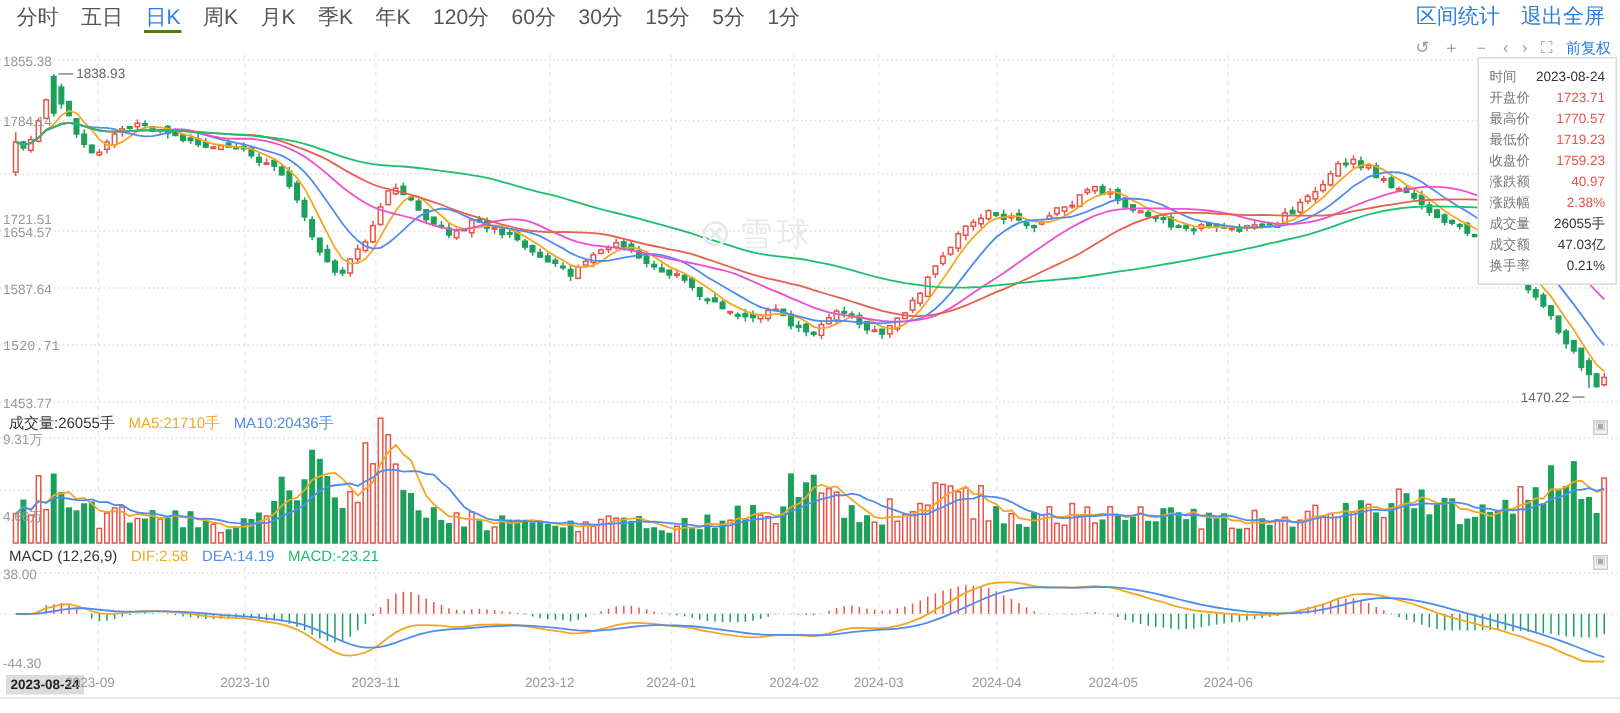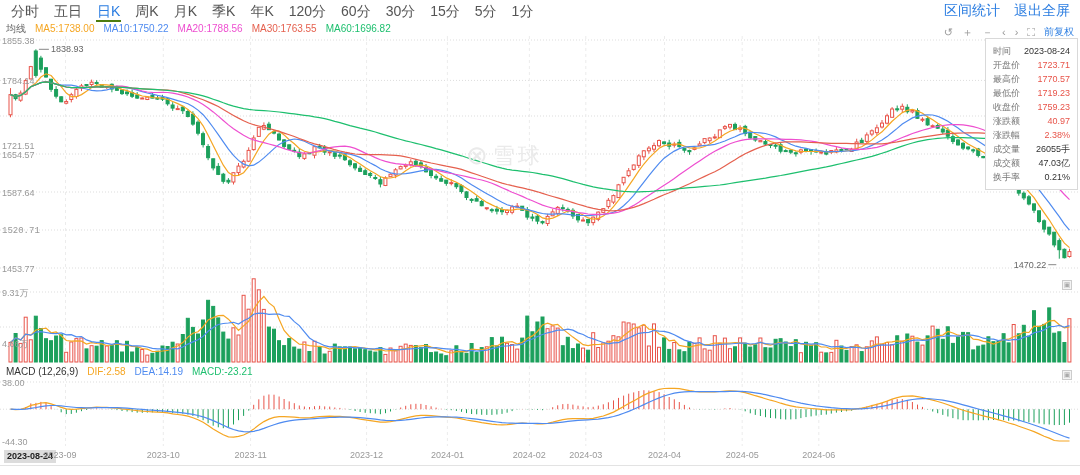--- a/index.html
+++ b/index.html
@@ -926,28 +926,20 @@
       <polyline points="10.5,320.4 15.6,316.0 20.7,317.8 25.7,312.1 30.8,313.2 35.9,308.0 40.9,307.0 46.0,306.1 51.1,310.8 56.1,310.0 61.2,313.8 66.3,318.5 71.3,319.2 76.4,318.8 81.5,319.2 86.5,322.0 91.6,320.6 96.7,321.5 101.7,321.9 106.8,323.5 111.9,322.8 116.9,321.8 122.0,322.9 127.1,323.1 132.1,324.3 137.2,324.7 142.3,326.5 147.3,327.1 152.4,329.5 157.5,329.4 162.5,329.0 167.6,328.4 172.7,325.8 177.7,324.0 182.8,320.6 187.9,315.1 192.9,311.3 198.0,309.7 203.1,304.8 208.1,298.0 213.2,295.6 218.3,293.7 223.3,293.3 228.4,297.2 233.5,302.7 238.5,308.4 243.6,303.9 248.7,299.3 253.7,287.2 258.8,279.6 263.9,274.5 268.9,280.9 274.0,284.9 279.1,297.3 284.1,308.4 289.2,314.2 294.3,318.2 299.3,322.2 304.4,322.5 309.5,323.7 314.5,324.2 319.6,324.3 324.7,325.2 329.7,327.1 334.8,325.6 339.9,326.7 344.9,326.6 350.0,325.2 355.1,324.7 360.1,325.5 365.2,326.1 370.3,326.9 375.3,327.9 380.4,327.7 385.5,329.0 390.5,328.6 395.6,328.6 400.7,327.4 405.7,326.7 410.8,324.9 415.9,324.4 420.9,323.8 426.0,323.4 431.1,325.1 436.1,326.5 441.2,328.1 446.3,329.8 451.3,331.0 456.4,329.7 461.5,329.7 466.5,329.6 471.6,327.1 476.7,327.5 481.7,327.8 486.8,326.7 491.9,323.6 496.9,324.1 502.0,321.0 507.1,320.1 512.1,319.7 517.2,322.0 522.3,320.4 527.3,316.2 532.4,313.9 537.5,309.4 542.5,303.0 547.6,301.1 552.7,303.1 557.7,302.3 562.8,307.1 567.9,311.1 572.9,315.1 578.0,318.7 583.1,322.7 588.1,323.6 593.2,322.7 598.3,322.5 603.3,322.2 608.4,320.9 613.5,318.0 618.5,318.8 623.6,313.7 628.7,309.7 633.7,306.3 638.8,304.7 643.9,302.4 648.9,307.2 654.0,307.4 659.1,312.0 664.1,314.0 669.2,318.9 674.3,318.2 679.3,323.4 684.4,324.3 689.5,325.1 694.5,323.9 699.6,322.9 704.7,322.7 709.7,322.4 714.8,321.2 719.9,321.2 724.9,321.2 730.0,321.2 735.1,320.5 740.1,320.9 745.2,321.0 750.3,322.8 755.3,322.0 760.4,320.2 765.5,322.2 770.5,323.1 775.6,321.5 780.7,320.3 785.7,321.1 790.8,320.9 795.9,319.3 800.9,321.9 806.0,322.7 811.1,323.3 816.1,322.5 821.2,325.0 826.3,325.0 831.3,327.1 836.4,326.1 841.5,326.7 846.5,326.4 851.6,325.1 856.7,323.6 861.7,325.9 866.8,326.0 871.9,324.1 876.9,322.2 882.0,322.1 887.1,320.2 892.1,319.8 897.2,318.8 902.3,319.6 907.3,317.6 912.4,316.4 917.5,315.9 922.5,317.7 927.6,316.7 932.7,315.1 937.7,313.7 942.8,313.1 947.9,309.5 952.9,311.0 958.0,313.2 963.1,313.8 968.1,312.4 973.2,317.1 978.3,317.6 983.3,319.3 988.4,320.1 993.5,322.0 998.5,320.2 1003.6,317.7 1008.7,317.2 1013.7,314.8 1018.8,313.2 1023.9,310.1 1028.9,310.5 1034.0,304.1 1039.1,304.5 1044.1,302.6 1049.2,299.1 1054.3,298.5 1059.3,302.7 1064.4,305.9 1069.5,304.8" fill="none" stroke="#f5a623" stroke-width="1.2"></polyline>
       <polyline points="10.5,320.4 15.6,316.0 20.7,317.8 25.7,312.1 30.8,313.2 35.9,310.1 40.9,309.6 46.0,310.5 51.1,311.4 56.1,311.6 61.2,310.9 66.3,312.8 71.3,312.6 76.4,314.8 81.5,314.6 86.5,317.9 91.6,319.6 96.7,320.3 101.7,320.3 106.8,321.3 111.9,322.4 116.9,321.2 122.0,322.2 127.1,322.5 132.1,323.9 137.2,323.8 142.3,324.1 147.3,325.0 152.4,326.3 157.5,326.8 162.5,326.9 167.6,327.5 172.7,326.5 177.7,326.8 182.8,325.0 187.9,322.1 192.9,319.9 198.0,317.8 203.1,314.4 208.1,309.3 213.2,305.4 218.3,302.5 223.3,301.5 228.4,301.0 233.5,300.3 238.5,302.0 243.6,298.8 248.7,296.3 253.7,292.2 258.8,291.1 263.9,291.4 268.9,292.4 274.0,292.1 279.1,292.2 284.1,294.0 289.2,294.4 294.3,299.6 299.3,303.6 304.4,309.9 309.5,316.0 314.5,319.2 319.6,321.2 324.7,323.7 329.7,324.8 334.8,324.6 339.9,325.5 344.9,325.4 350.0,325.2 355.1,325.9 360.1,325.6 365.2,326.4 370.3,326.8 375.3,326.6 380.4,326.2 385.5,327.2 390.5,327.4 395.6,327.7 400.7,327.7 405.7,327.2 410.8,326.9 415.9,326.5 420.9,326.2 426.0,325.4 431.1,325.9 436.1,325.7 441.2,326.3 446.3,326.8 451.3,327.2 456.4,327.4 461.5,328.1 466.5,328.9 471.6,328.4 476.7,329.2 481.7,328.7 486.8,328.2 491.9,326.6 496.9,325.6 502.0,324.2 507.1,324.0 512.1,323.2 517.2,322.8 522.3,322.2 527.3,318.6 532.4,317.0 537.5,314.5 542.5,312.5 547.6,310.8 552.7,309.6 557.7,308.1 562.8,308.2 567.9,307.1 572.9,308.1 578.0,310.9 583.1,312.5 588.1,315.3 593.2,316.9 598.3,318.8 603.3,320.5 608.4,321.8 613.5,320.8 618.5,320.7 623.6,318.1 628.7,316.0 633.7,313.6 638.8,311.3 643.9,310.6 648.9,310.4 654.0,308.5 659.1,309.1 664.1,309.4 669.2,310.6 674.3,312.7 679.3,315.4 684.4,318.1 689.5,319.6 694.5,321.4 699.6,320.6 704.7,323.1 709.7,323.4 714.8,323.1 719.9,322.5 724.9,322.1 730.0,322.0 735.1,321.5 740.1,321.1 745.2,321.1 750.3,322.0 755.3,321.6 760.4,320.4 765.5,321.6 770.5,322.0 775.6,322.2 780.7,321.2 785.7,320.7 790.8,321.5 795.9,321.2 800.9,321.7 806.0,321.5 811.1,322.2 816.1,321.7 821.2,322.1 826.3,323.5 831.3,324.9 836.4,324.7 841.5,324.6 846.5,325.7 851.6,325.1 856.7,325.3 861.7,326.0 866.8,326.4 871.9,325.3 876.9,323.7 882.0,322.8 887.1,323.1 892.1,322.9 897.2,321.5 902.3,320.9 907.3,319.8 912.4,318.3 917.5,317.8 922.5,318.3 927.6,318.2 932.7,316.4 937.7,315.0 942.8,314.5 947.9,313.6 952.9,313.8 958.0,314.1 963.1,313.7 968.1,312.8 973.2,313.3 978.3,314.3 983.3,316.2 988.4,317.0 993.5,317.2 998.5,318.6 1003.6,317.7 1008.7,318.3 1013.7,317.5 1018.8,317.6 1023.9,315.1 1028.9,314.1 1034.0,310.7 1039.1,309.6 1044.1,307.9 1049.2,304.6 1054.3,304.5 1059.3,303.4 1064.4,305.2 1069.5,303.7" fill="none" stroke="#4f8bf0" stroke-width="1.2"></polyline>
       <polyline points="10.5,387.2 15.6,387.6 20.7,387.4 25.7,385.9 30.8,383.4 35.9,382.4 40.9,381.0 46.0,380.7 51.1,381.9 56.1,383.5 61.2,385.4 66.3,386.9 71.3,387.3 76.4,387.2 81.5,386.7 86.5,386.2 91.6,385.6 96.7,385.2 101.7,385.4 106.8,385.4 111.9,385.8 116.9,386.1 122.0,386.8 127.1,387.3 132.1,388.0 137.2,388.7 142.3,389.2 147.3,389.5 152.4,389.8 157.5,390.1 162.5,390.3 167.6,390.9 172.7,391.8 177.7,392.5 182.8,393.2 187.9,394.2 192.9,395.7 198.0,397.7 203.1,400.3 208.1,403.5 213.2,406.9 218.3,409.9 223.3,412.8 228.4,414.8 233.5,415.1 238.5,414.4 243.6,413.0 248.7,410.5 253.7,407.1 258.8,403.1 263.9,399.6 268.9,397.1 274.0,395.4 279.1,394.7 284.1,394.7 289.2,394.9 294.3,395.1 299.3,395.7 304.4,395.9 309.5,395.8 314.5,395.1 319.6,394.5 324.7,394.4 329.7,394.2 334.8,394.4 339.9,394.4 344.9,394.8 350.0,395.4 355.1,396.2 360.1,397.1 365.2,397.9 370.3,398.6 375.3,399.3 380.4,400.2 385.5,400.2 390.5,399.7 395.6,398.7 400.7,397.4 405.7,396.2 410.8,394.8 415.9,393.9 420.9,393.3 426.0,393.3 431.1,393.6 436.1,394.0 441.2,394.6 446.3,395.2 451.3,395.5 456.4,396.0 461.5,396.8 466.5,398.0 471.6,398.9 476.7,399.7 481.7,400.7 486.8,401.4 491.9,402.1 496.9,402.6 502.0,402.9 507.1,402.7 512.1,402.1 517.2,401.4 522.3,401.1 527.3,401.4 532.4,401.5 537.5,401.8 542.5,402.0 547.6,401.4 552.7,400.2 557.7,398.8 562.8,397.6 567.9,396.8 572.9,396.6 578.0,396.7 583.1,396.7 588.1,396.8 593.2,396.3 598.3,395.2 603.3,394.0 608.4,392.1 613.5,390.1 618.5,387.4 623.6,384.5 628.7,381.6 633.7,378.9 638.8,375.9 643.9,373.1 648.9,370.9 654.0,369.1 659.1,367.3 664.1,366.5 669.2,366.3 674.3,366.3 679.3,366.7 684.4,367.6 689.5,368.7 694.5,369.4 699.6,369.8 704.7,369.7 709.7,369.8 714.8,369.9 719.9,369.5 724.9,369.1 730.0,368.8 735.1,369.2 740.1,369.6 745.2,370.7 750.3,372.2 755.3,373.7 760.4,375.1 765.5,376.7 770.5,378.2 775.6,379.5 780.7,381.2 785.7,382.6 790.8,383.8 795.9,384.9 800.9,385.5 806.0,386.0 811.1,386.5 816.1,386.9 821.2,387.3 826.3,387.8 831.3,387.9 836.4,387.8 841.5,387.9 846.5,387.8 851.6,387.6 856.7,386.8 861.7,386.2 866.8,385.0 871.9,383.7 876.9,382.4 882.0,380.9 887.1,379.1 892.1,377.1 897.2,375.7 902.3,374.4 907.3,374.1 912.4,373.9 917.5,374.6 922.5,375.5 927.6,376.8 932.7,378.1 937.7,379.5 942.8,381.0 947.9,382.7 952.9,384.6 958.0,386.5 963.1,388.3 968.1,389.7 973.2,391.1 978.3,392.5 983.3,393.8 988.4,395.2 993.5,396.4 998.5,397.8 1003.6,399.2 1008.7,401.0 1013.7,402.3 1018.8,404.2 1023.9,406.0 1028.9,407.8 1034.0,409.6 1039.1,411.9 1044.1,414.2 1049.2,416.1 1054.3,418.5 1059.3,419.0 1064.4,419.0 1069.5,419.0" fill="none" stroke="#f5a623" stroke-width="1.2"></polyline>
       <polyline points="10.5,387.2 15.6,387.3 20.7,387.3 25.7,387.1 30.8,386.3 35.9,385.5 40.9,384.6 46.0,383.9 51.1,383.5 56.1,383.5 61.2,383.9 66.3,384.5 71.3,385.0 76.4,385.5 81.5,385.7 86.5,385.8 91.6,385.8 96.7,385.7 101.7,385.6 106.8,385.6 111.9,385.6 116.9,385.7 122.0,385.9 127.1,386.2 132.1,386.6 137.2,387.0 142.3,387.4 147.3,387.9 152.4,388.2 157.5,388.6 162.5,388.9 167.6,389.3 172.7,389.8 177.7,390.4 182.8,390.9 187.9,391.6 192.9,392.4 198.0,393.5 203.1,394.8 208.1,396.6 213.2,398.6 218.3,400.9 223.3,403.3 228.4,405.6 233.5,407.5 238.5,408.9 243.6,409.7 248.7,409.8 253.7,409.3 258.8,408.1 263.9,406.4 268.9,404.5 274.0,402.7 279.1,401.1 284.1,399.8 289.2,398.8 294.3,398.1 299.3,397.6 304.4,397.3 309.5,397.0 314.5,396.6 319.6,396.2 324.7,395.8 329.7,395.5 334.8,395.3 339.9,395.1 344.9,395.0 350.0,395.1 355.1,395.3 360.1,395.7 365.2,396.1 370.3,396.6 375.3,397.1 380.4,397.8 385.5,398.3 390.5,398.5 395.6,398.6 400.7,398.3 405.7,397.9 410.8,397.3 415.9,396.6 420.9,396.0 426.0,395.4 431.1,395.1 436.1,394.8 441.2,394.8 446.3,394.9 451.3,395.0 456.4,395.2 461.5,395.5 466.5,396.0 471.6,396.6 476.7,397.2 481.7,397.9 486.8,398.6 491.9,399.3 496.9,400.0 502.0,400.6 507.1,401.0 512.1,401.2 517.2,401.3 522.3,401.2 527.3,401.3 532.4,401.3 537.5,401.4 542.5,401.5 547.6,401.5 552.7,401.2 557.7,400.7 562.8,400.1 567.9,399.4 572.9,398.9 578.0,398.4 583.1,398.1 588.1,397.8 593.2,397.5 598.3,397.1 603.3,396.4 608.4,395.6 613.5,394.5 618.5,393.1 623.6,391.3 628.7,389.4 633.7,387.3 638.8,385.0 643.9,382.6 648.9,380.3 654.0,378.0 659.1,375.9 664.1,374.0 669.2,372.5 674.3,371.2 679.3,370.3 684.4,369.8 689.5,369.6 694.5,369.5 699.6,369.6 704.7,369.6 709.7,369.6 714.8,369.7 719.9,369.7 724.9,369.6 730.0,369.4 735.1,369.4 740.1,369.4 745.2,369.7 750.3,370.2 755.3,370.9 760.4,371.7 765.5,372.7 770.5,373.8 775.6,375.0 780.7,376.2 785.7,377.5 790.8,378.8 795.9,380.0 800.9,381.1 806.0,382.1 811.1,383.0 816.1,383.8 821.2,384.5 826.3,385.1 831.3,385.7 836.4,386.1 841.5,386.5 846.5,386.7 851.6,386.9 856.7,386.9 861.7,386.8 866.8,386.4 871.9,385.9 876.9,385.2 882.0,384.3 887.1,383.3 892.1,382.1 897.2,380.8 902.3,379.5 907.3,378.4 912.4,377.5 917.5,376.9 922.5,376.6 927.6,376.7 932.7,377.0 937.7,377.5 942.8,378.2 947.9,379.1 952.9,380.2 958.0,381.4 963.1,382.8 968.1,384.2 973.2,385.6 978.3,387.0 983.3,388.3 988.4,389.7 993.5,391.0 998.5,392.4 1003.6,393.8 1008.7,395.2 1013.7,396.6 1018.8,398.1 1023.9,399.7 1028.9,401.3 1034.0,403.0 1039.1,404.8 1044.1,406.6 1049.2,408.5 1054.3,410.5 1059.3,412.5 1064.4,414.5 1069.5,416.1" fill="none" stroke="#4f8bf0" stroke-width="1.2"></polyline>
       <line x1="38.9" y1="27.3" x2="48.9" y2="27.3" stroke="#888"></line>
       <text x="50.9" y="30.3" font-size="9" fill="#666">1838.93</text>
       <text x="1046.3" y="245.7" font-size="9" fill="#666" text-anchor="end">1470.22</text>
       <line x1="1048.3" y1="242.7" x2="1056.3" y2="242.7" stroke="#888"></line>
     </svg>
 
-  <div class="legend" style="left:6px;top:1px" id="ma-legend">
-    <span class="pfx">均线</span>
-  <span style="color: rgb(245, 166, 35);">MA5:1738.00</span>
-      <span style="color: rgb(79, 139, 240);">MA10:1750.22</span>
-      <span style="color: rgb(238, 79, 208);">MA20:1788.56</span>
-      <span style="color: rgb(229, 96, 78);">MA30:1763.55</span>
-      <span style="color: rgb(29, 191, 110);">MA60:1696.82</span>
-    </div>
 
   <div class="controls" id="controls">
       <span>↺</span>
       <span>＋</span>
       <span>－</span>
       <span>‹</span>
       <span>›</span>
       <span>⛶</span>
       <a>前复权</a>
     </div>
@@ -988,20 +980,25 @@
       <div class="trow">
         <span class="tl">成交额</span>
         <span class="dark">47.03亿</span>
       </div>
       <div class="trow">
         <span class="tl">换手率</span>
         <span class="dark">0.21%</span>
       </div>
     </div>
 
+  <div class="legend" style="left:6px;top:255px" id="vol-legend">
+    <span style="color:#333">成交量:26055手</span>
+  <span style="color: rgb(245, 166, 35);">MA5:21710手</span>
+      <span style="color: rgb(79, 139, 240);">MA10:20436手</span>
+    </div>
 
   <div class="legend" style="left:6px;top:344px" id="macd-legend">
     <span style="color:#333">MACD (12,26,9)</span>
   <span style="color: rgb(245, 166, 35);">DIF:2.58</span>
       <span style="color: rgb(79, 139, 240);">DEA:14.19</span>
       <span style="color: rgb(29, 191, 110);">MACD:-23.21</span>
     </div>
 
   <div class="watermark">
     <span class="logo">⊗</span>

